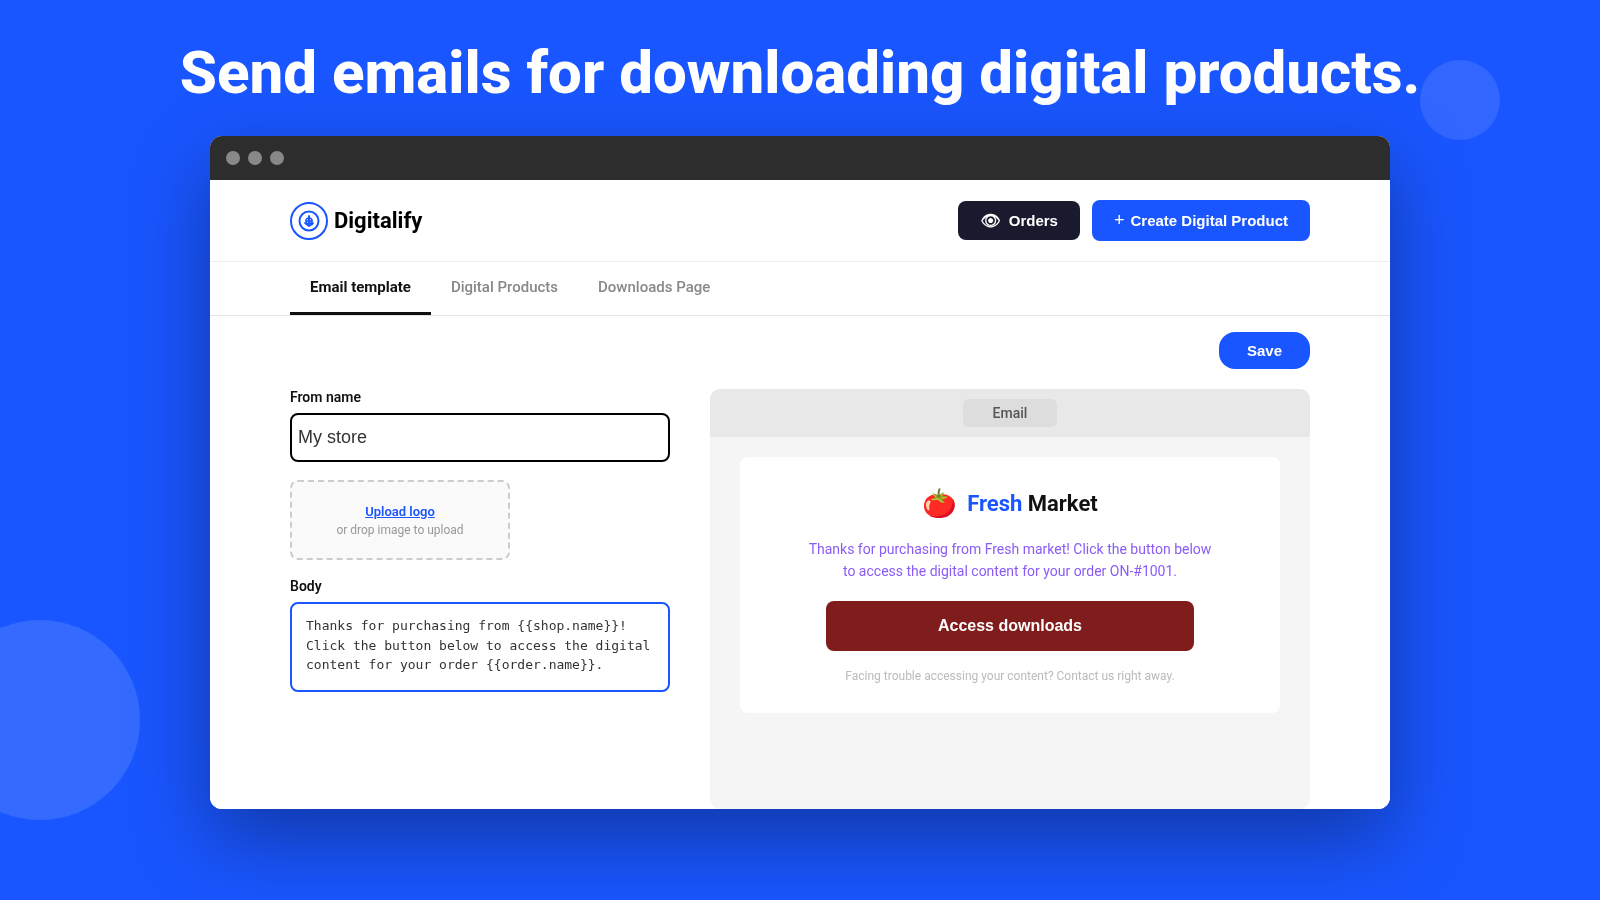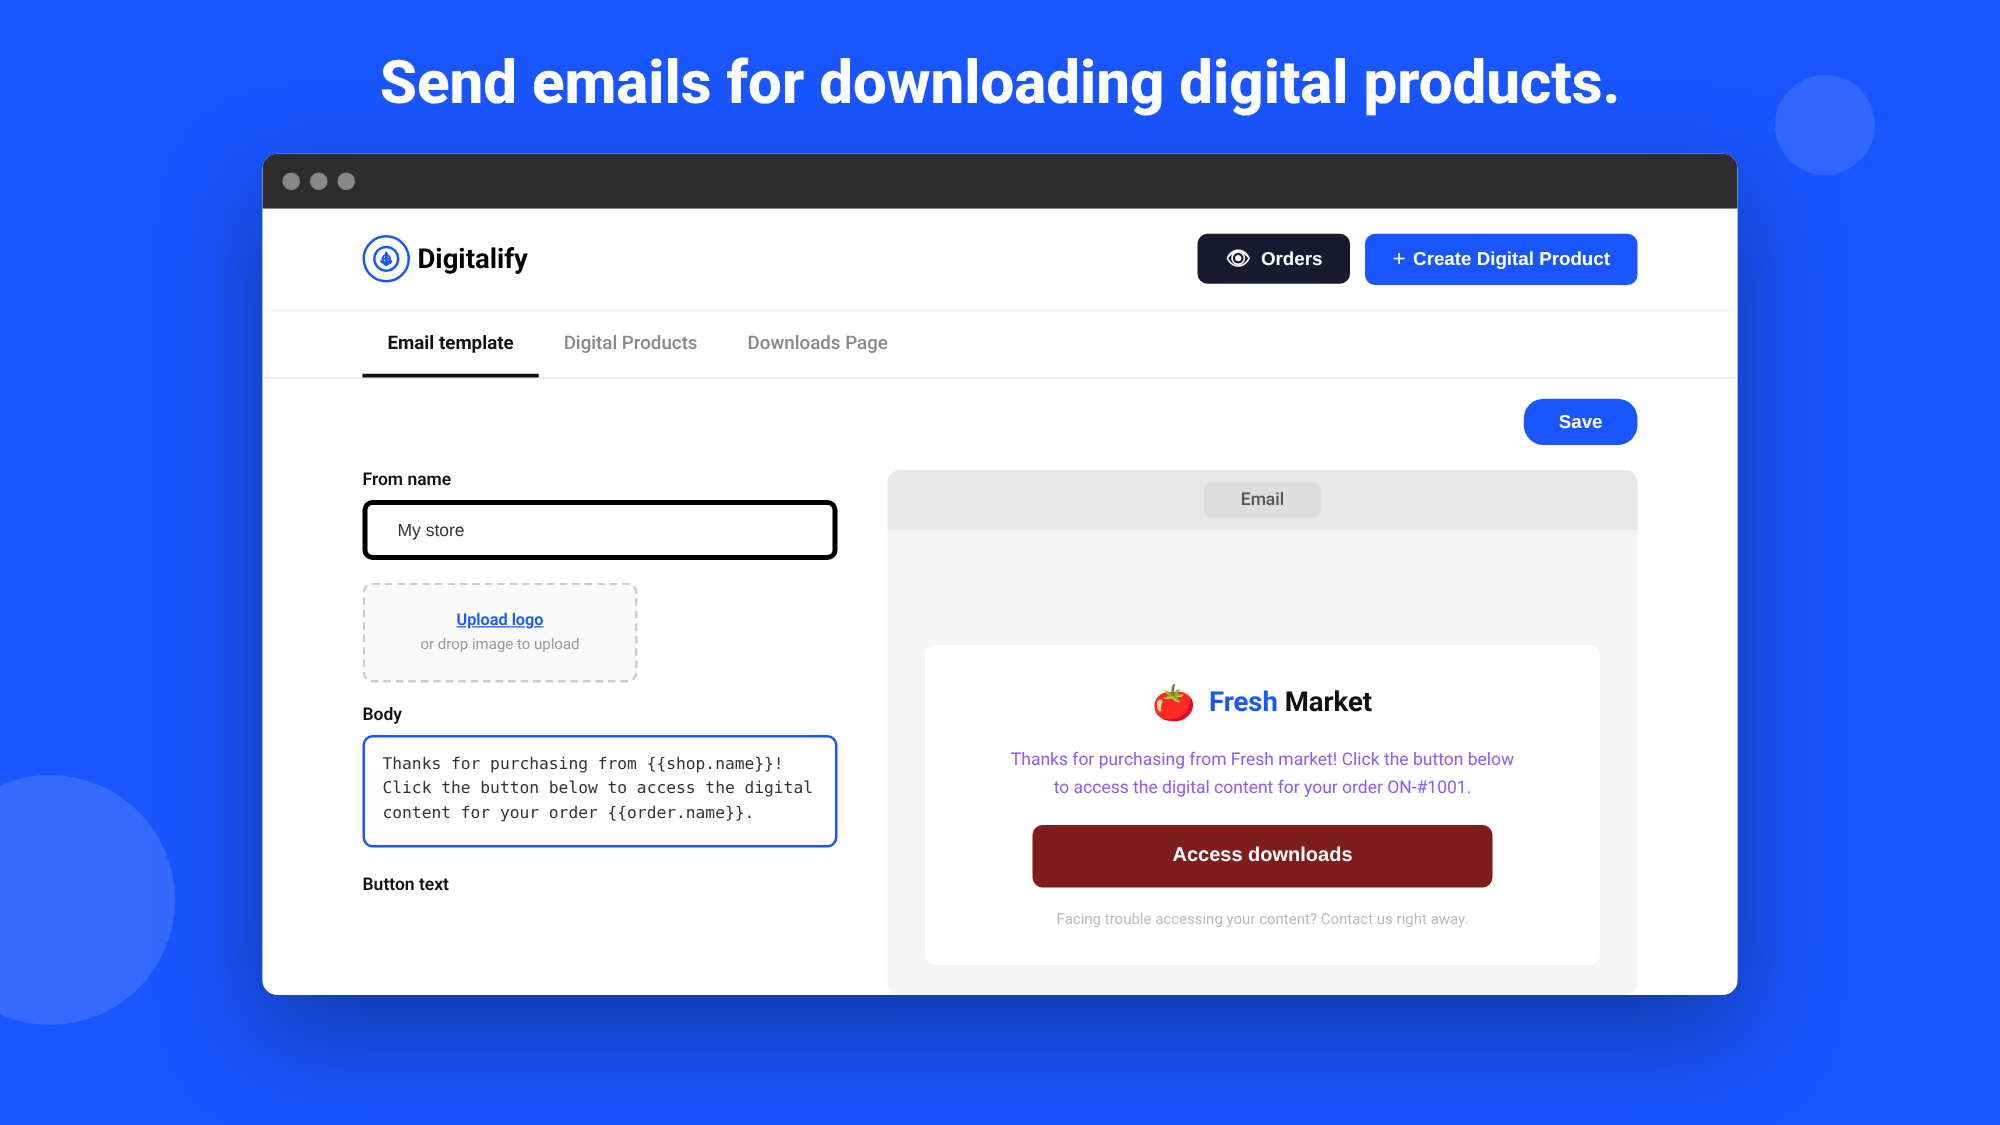--- a/index.html
+++ b/index.html
@@ -37,21 +37,21 @@
       right: 100px;
       top: 60px;
       width: 80px;
       height: 80px;
       background: rgba(255,255,255,0.1);
       border-radius: 50%;
     }
 
     .headline {
       color: #ffffff;
-      font-size: 48px;
+      font-size: 60px;
       font-weight: 800;
       text-align: center;
       padding: 40px 80px 30px;
       line-height: 1.1;
       width: 100%;
     }
 
     
     .browser-window {
       width: 1180px;
@@ -213,24 +213,24 @@
     .field-label {
       font-size: 14px;
       font-weight: 600;
       color: #111;
       margin-bottom: 8px;
       display: block;
     }
 
     .field-input {
       width: 100%;
-      border: 4px solid #000000;
-      border-radius: 8px;
-      padding: 12px 24px;
-      font-size: 14px;
+      border: 2px solid #000000;
+      border-radius: 8px;
+      padding: 12px 6px;
+      font-size: 18px;
       color: #333;
       outline: none;
     }
 
     .field-input::placeholder {
       color: #aaa;
     }
 
     .upload-box {
       width: 220px;
@@ -283,21 +283,20 @@
     .preview-panel {
       flex: 1;
       background: #f5f5f5;
       border-radius: 10px;
       min-height: 420px;
       display: flex;
       flex-direction: column;
       align-items: center;
       padding: 0 0 24px;
       position: relative;
-      justify-content: space-between;
     }
 
     .preview-tab-bar {
       background: #e8e8e8;
       width: 100%;
       display: flex;
       justify-content: center;
       padding: 10px 0;
       border-radius: 10px 10px 0 0;
     }
@@ -455,23 +454,20 @@
               <span class="upload-link">Upload logo</span>
               <span class="upload-hint">or drop image to upload</span>
             </div>
           </div>
 
           <div class="field-group">
             <label class="field-label">Body</label>
             <textarea class="field-textarea" style="">Thanks for purchasing from {{shop.name}}! Click the button below to access the digital content for your order {{order.name}}.</textarea>
           </div>
 
-          <div class="field-group">
-            <label class="field-label field-label-sm">Button text</label>
-          </div>
 
         </div>
 
         <div class="preview-panel">
           <div class="preview-tab-bar">
             <div class="preview-tab">Email</div>
           </div>
 
           <div class="preview-email-body">
 

